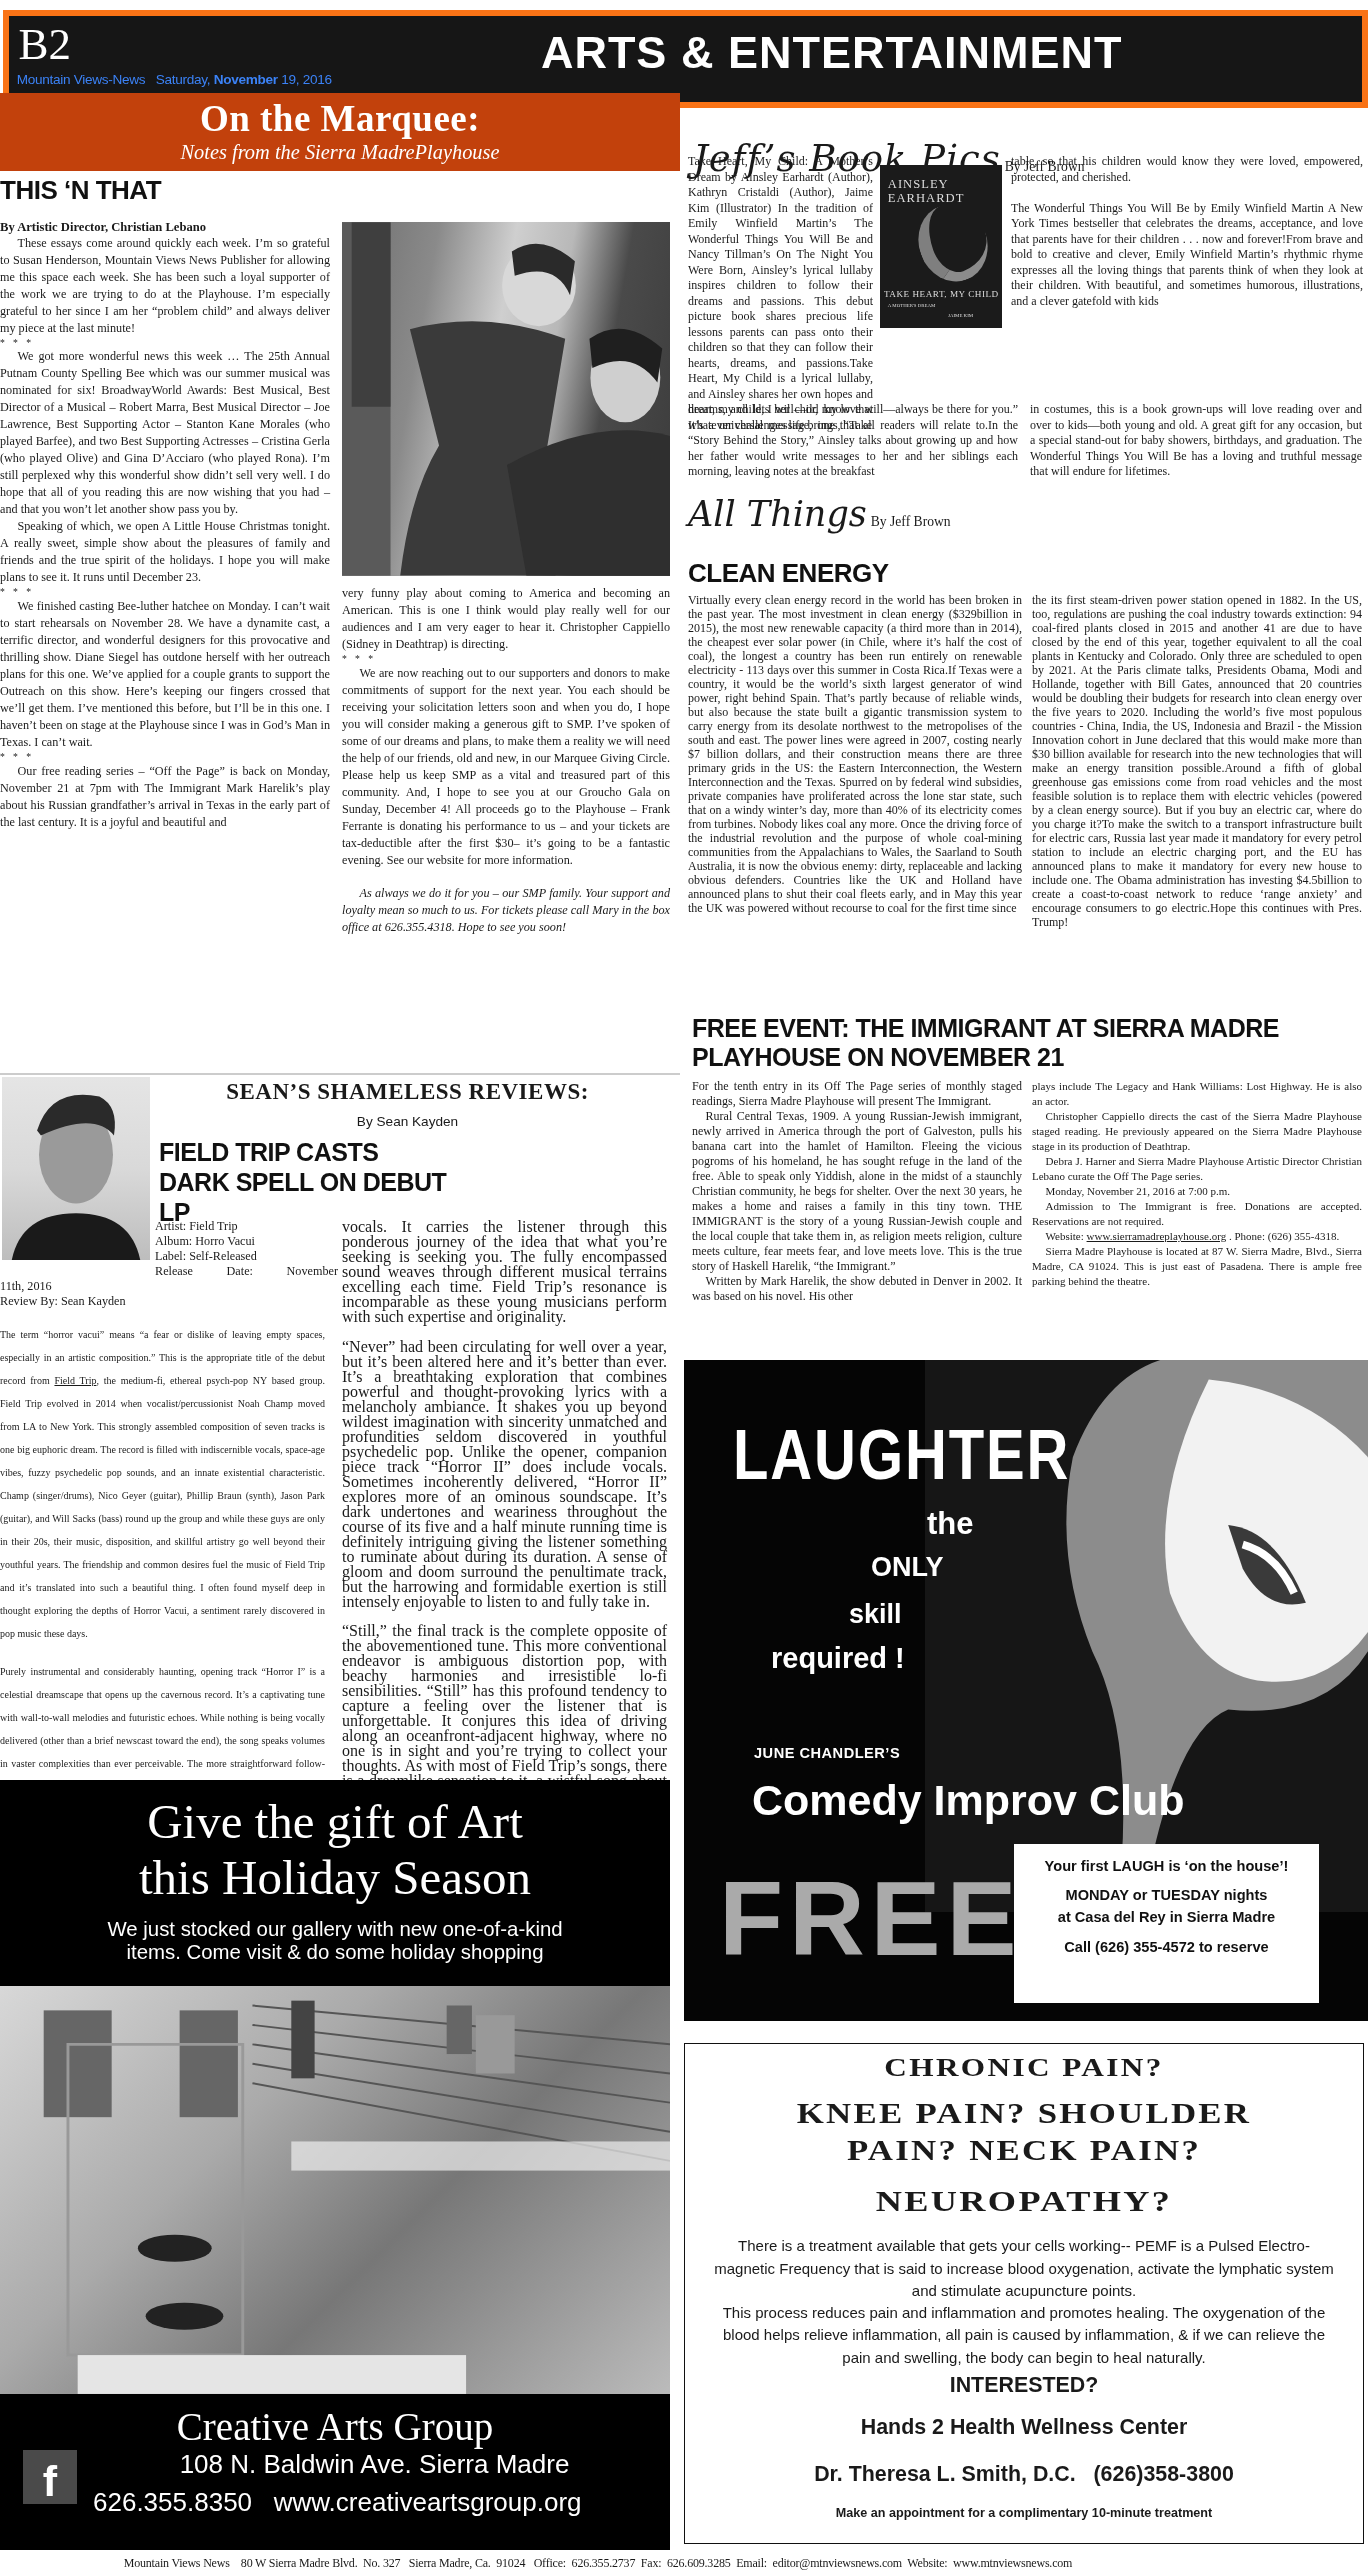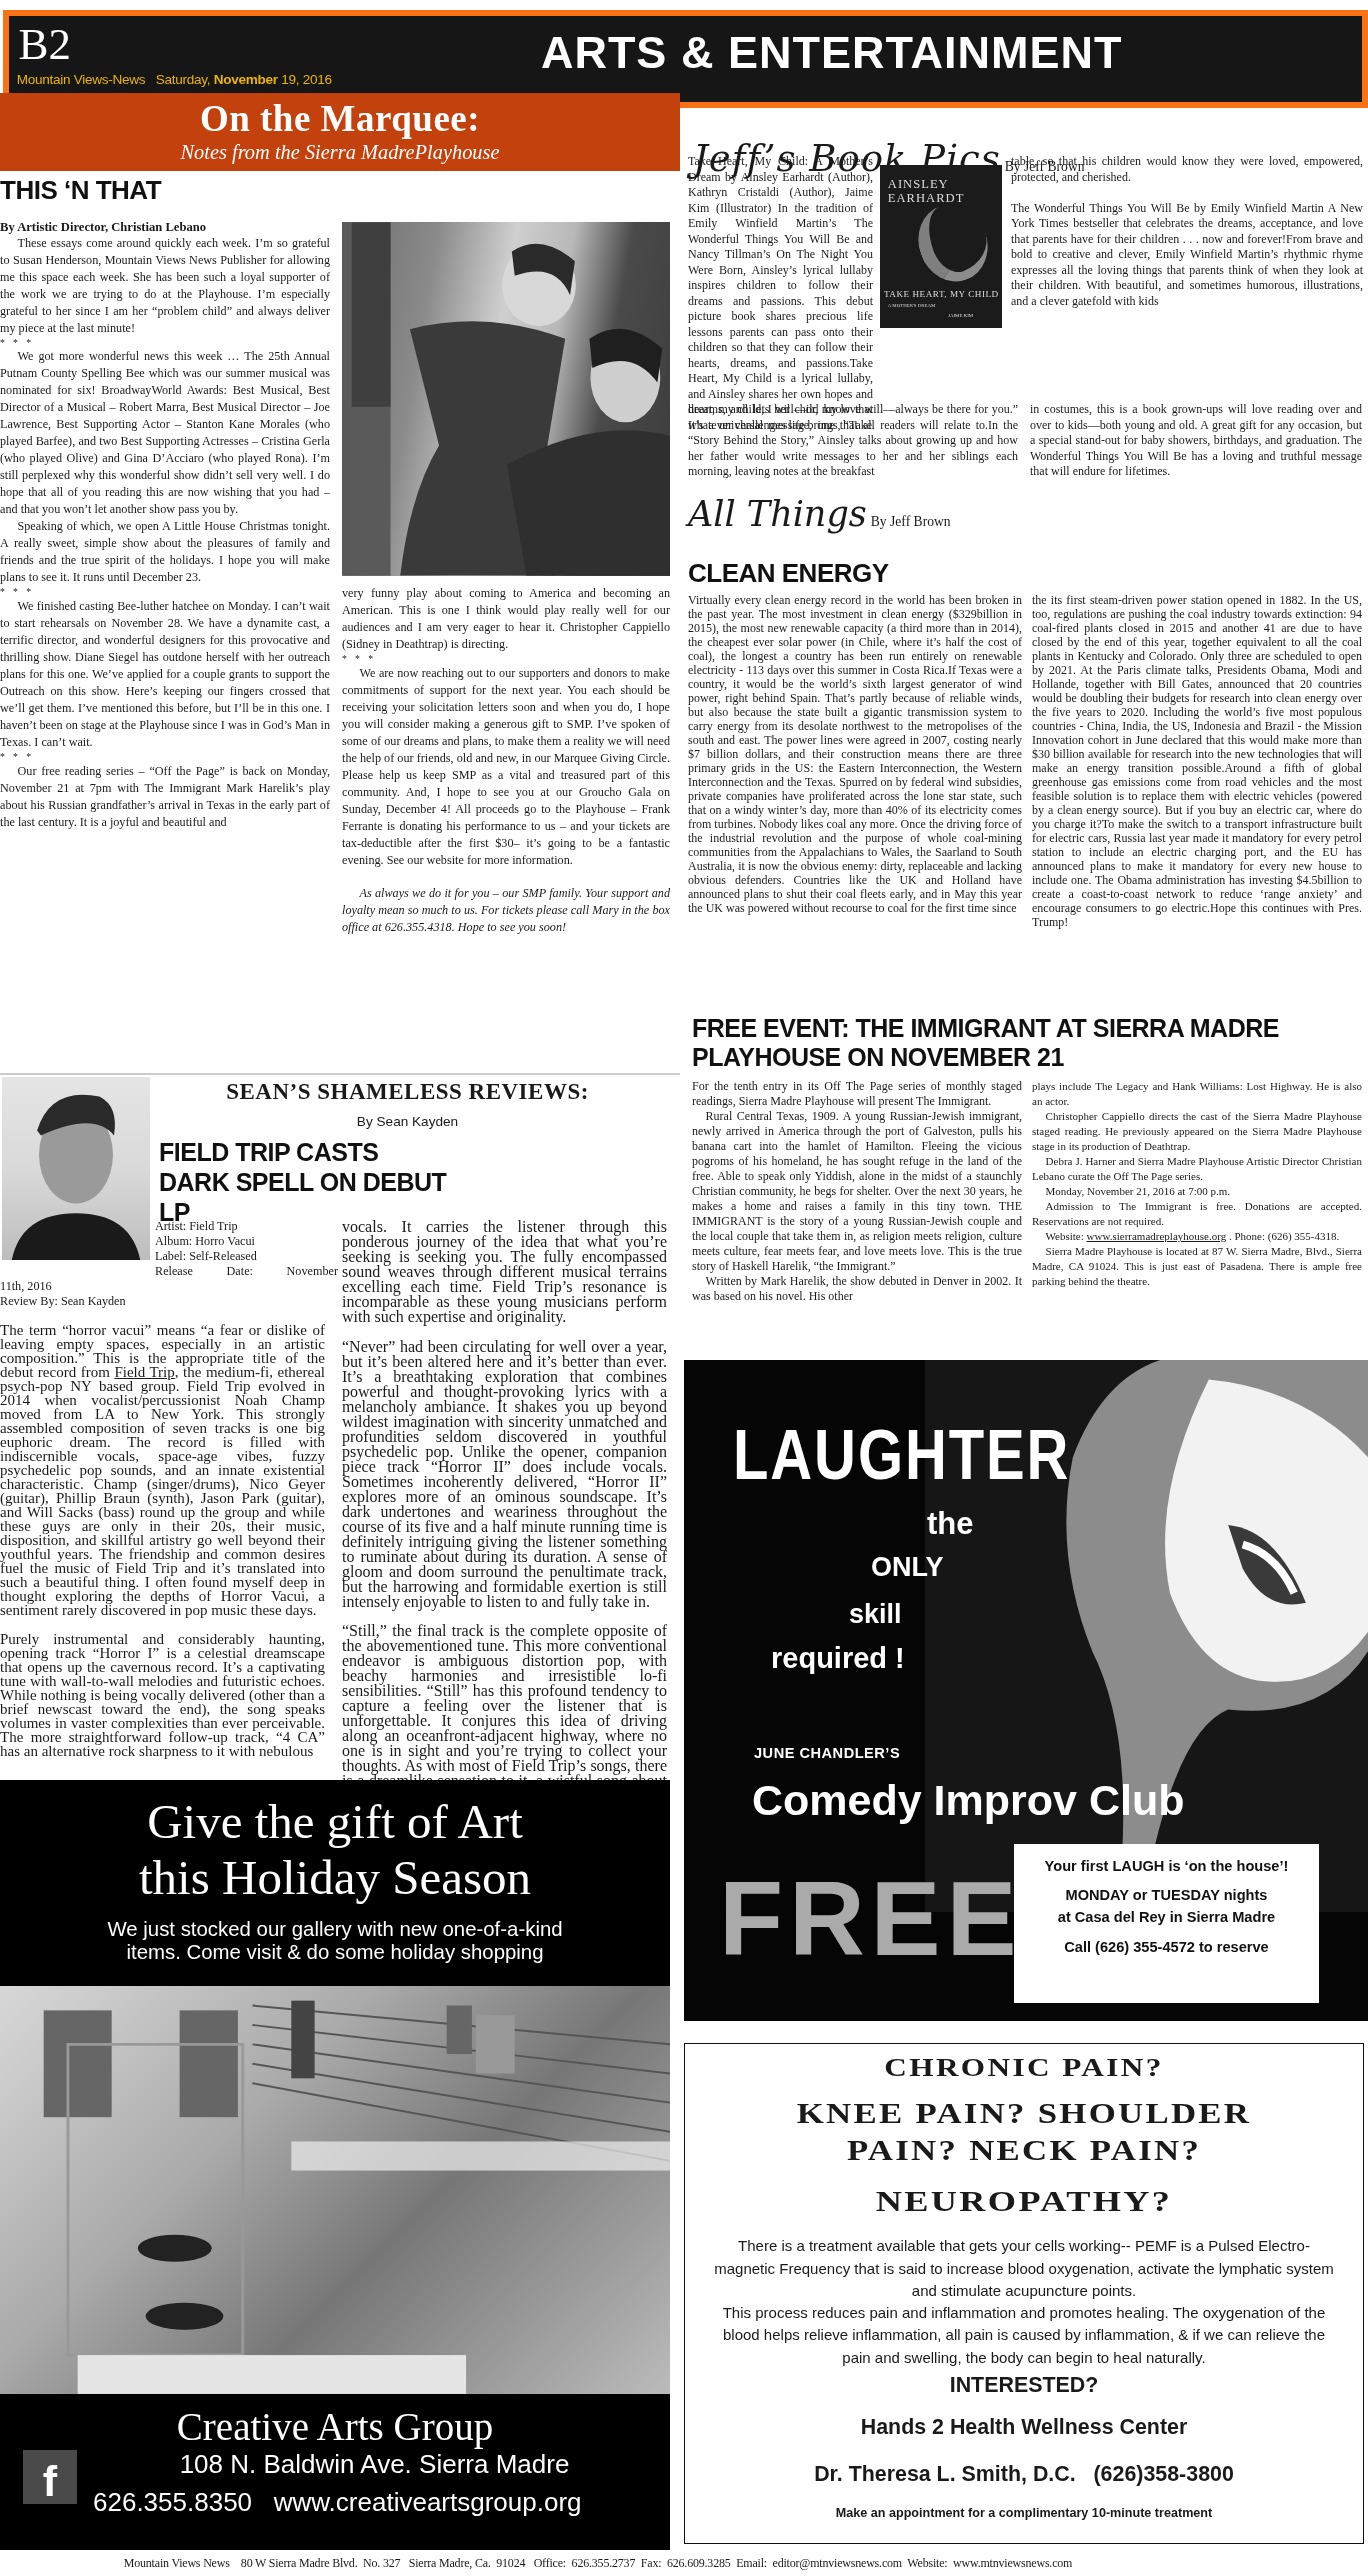--- a/index.html
+++ b/index.html
@@ -10,21 +10,21 @@
   .sans { font-family: "Liberation Sans", sans-serif; }
   p { margin: 0; }
   .body-text { font-size: 12.2px; line-height: 17px; text-align: justify; }
   .body-text .ind { text-indent: 17.5px; }
   .stars { font-size: 9.7px; line-height: 11.7px; letter-spacing: 2.9px; }
   .cnd-text { font-size: 12px; line-height: 14px; text-align: justify; transform-origin: left top; }
 
   
   #masthead { left: 2.9px; top: 10px; width: 1365px; height: 98px; background: #161616; border: 6px solid #f97316; color: #fff; }
   #page-num { left: 9.7px; top: 1.9px; font-size: 45px; font-family: "Liberation Serif", serif; color: #fff; line-height: 52px; }
-  #pub-line { left: 7.8px; top: 56px; font-size: 13.6px; color: #eab308; font-family: "Liberation Sans", sans-serif; letter-spacing: -0.3px; }
+  #pub-line { left: 7.8px; top: 56px; font-size: 13.6px; color: #3b82f6; font-family: "Liberation Sans", sans-serif; letter-spacing: -0.3px; }
   #section-title { left: 532px; top: 9.7px; font-size: 45px; font-weight: bold; color: #fff; font-family: "Liberation Sans", sans-serif; letter-spacing: 1px; line-height: 54px; }
 
   
   #marquee { left: 0; top: 93px; width: 680px; height: 78px; background: #c2410c; color: #fff; text-align: center; }
   #marquee-title { top: 3.9px; left: 0; width: 100%; font-size: 37px; font-weight: bold; font-family: "Liberation Serif", serif; line-height: 43px; letter-spacing: 0.5px; }
   #marquee-sub { top: 47px; left: 0; width: 100%; font-size: 20.4px; font-style: italic; line-height: 25px; }
 
   h2.cond-head { font-family: "Liberation Sans", sans-serif; font-weight: bold; color: #111; letter-spacing: -0.5px; }
 
   .photo { background: #777; overflow: hidden; }
@@ -154,21 +154,21 @@
   <div>Artist: Field Trip</div>
   <div>Album: Horro Vacui</div>
   <div>Label: Self-Released</div>
   <div style="text-align:justify;text-align-last:justify;">Release  Date:  November</div>
 </div>
 <div class="abs cnd-text" style="left:0;top:1279px;width:194px;font-size:12.2px;line-height:15px;">
   <div>11th, 2016</div>
   <div>Review By: Sean Kayden</div>
 </div>
 
-<div class="abs body-text" style="left:0;top:1323px;width:325px;font-size:15px;line-height:14px;">
+<div class="abs body-text" style="left:0;top:1323px;width:325px;font-size:10px;line-height:23px;">
   <p><span>The term “horror vacui” means “a fear or dislike of leaving empty spaces, especially in an artistic composition.” This is the appropriate title of the debut record from </span><a href="#" style="color:#1a1a1a;text-decoration:underline;">Field Trip</a><span>, the medium-fi, ethereal psych-pop NY based group. Field Trip evolved in 2014 when vocalist/percussionist Noah Champ moved from LA to New York. This strongly assembled composition of seven tracks is one big euphoric dream. The record is filled with indiscernible vocals, space-age vibes, fuzzy psychedelic pop sounds, and an innate existential characteristic. Champ (singer/drums), Nico Geyer (guitar), Phillip Braun (synth), Jason Park (guitar), and Will Sacks (bass) round up the group and while these guys are only in their 20s, their music, disposition, and skillful artistry go well beyond their youthful years. The friendship and common desires fuel the music of Field Trip and it’s translated into such a beautiful thing. I often found myself deep in thought exploring the depths of Horror Vacui, a sentiment rarely discovered in pop music these days.</span></p>
   <p style="margin-top:14.6px;">Purely instrumental and considerably haunting, opening track “Horror I” is a celestial dreamscape that opens up the cavernous record. It’s a captivating tune with wall-to-wall melodies and futuristic echoes. While nothing is being vocally delivered (other than a brief newscast toward the end), the song speaks volumes in vaster complexities than ever perceivable. The more straightforward follow-up track, “4 CA” has an alternative rock sharpness to it with nebulous</p>
 </div>
 
 <div class="abs body-text" style="left:342px;top:1219px;width:325px;font-size:16px;line-height:15px;">
   <p>vocals. It carries the listener through this ponderous journey of the idea that what you’re seeking is seeking you. The fully encompassed sound weaves through different musical terrains excelling each time. Field Trip’s resonance is incomparable as these young musicians perform with such expertise and originality.</p>
   <p style="margin-top:14.6px;">“Never” had been circulating for well over a year, but it’s been altered here and it’s better than ever. It’s a breathtaking exploration that combines powerful and thought-provoking lyrics with a melancholy ambiance. It shakes you up beyond wildest imagination with sincerity unmatched and profundities seldom discovered in youthful psychedelic pop. Unlike the opener, companion piece track “Horror II” does include vocals. Sometimes incoherently delivered, “Horror II” explores more of an ominous soundscape. It’s dark undertones and weariness throughout the course of its five and a half minute running time is definitely intriguing giving the listener something to ruminate about during its duration. A sense of gloom and doom surround the penultimate track, but the harrowing and formidable exertion is still intensely enjoyable to listen to and fully take in.</p>
   <p style="margin-top:14.6px;">“Still,” the final track is the complete opposite of the abovementioned tune. This more conventional endeavor is ambiguous distortion pop, with beachy harmonies and irresistible lo-fi sensibilities. “Still” has this profound tendency to capture a feeling over the listener that is unforgettable. It conjures this idea of driving along an oceanfront-adjacent highway, where no one is in sight and you’re trying to collect your thoughts. As with most of Field Trip’s songs, there is a dreamlike sensation to it, a wistful song about memories and being caught up within those memories, for better or worse. Horror Vacui is sensational beyond measure,</p>
 </div>
 

